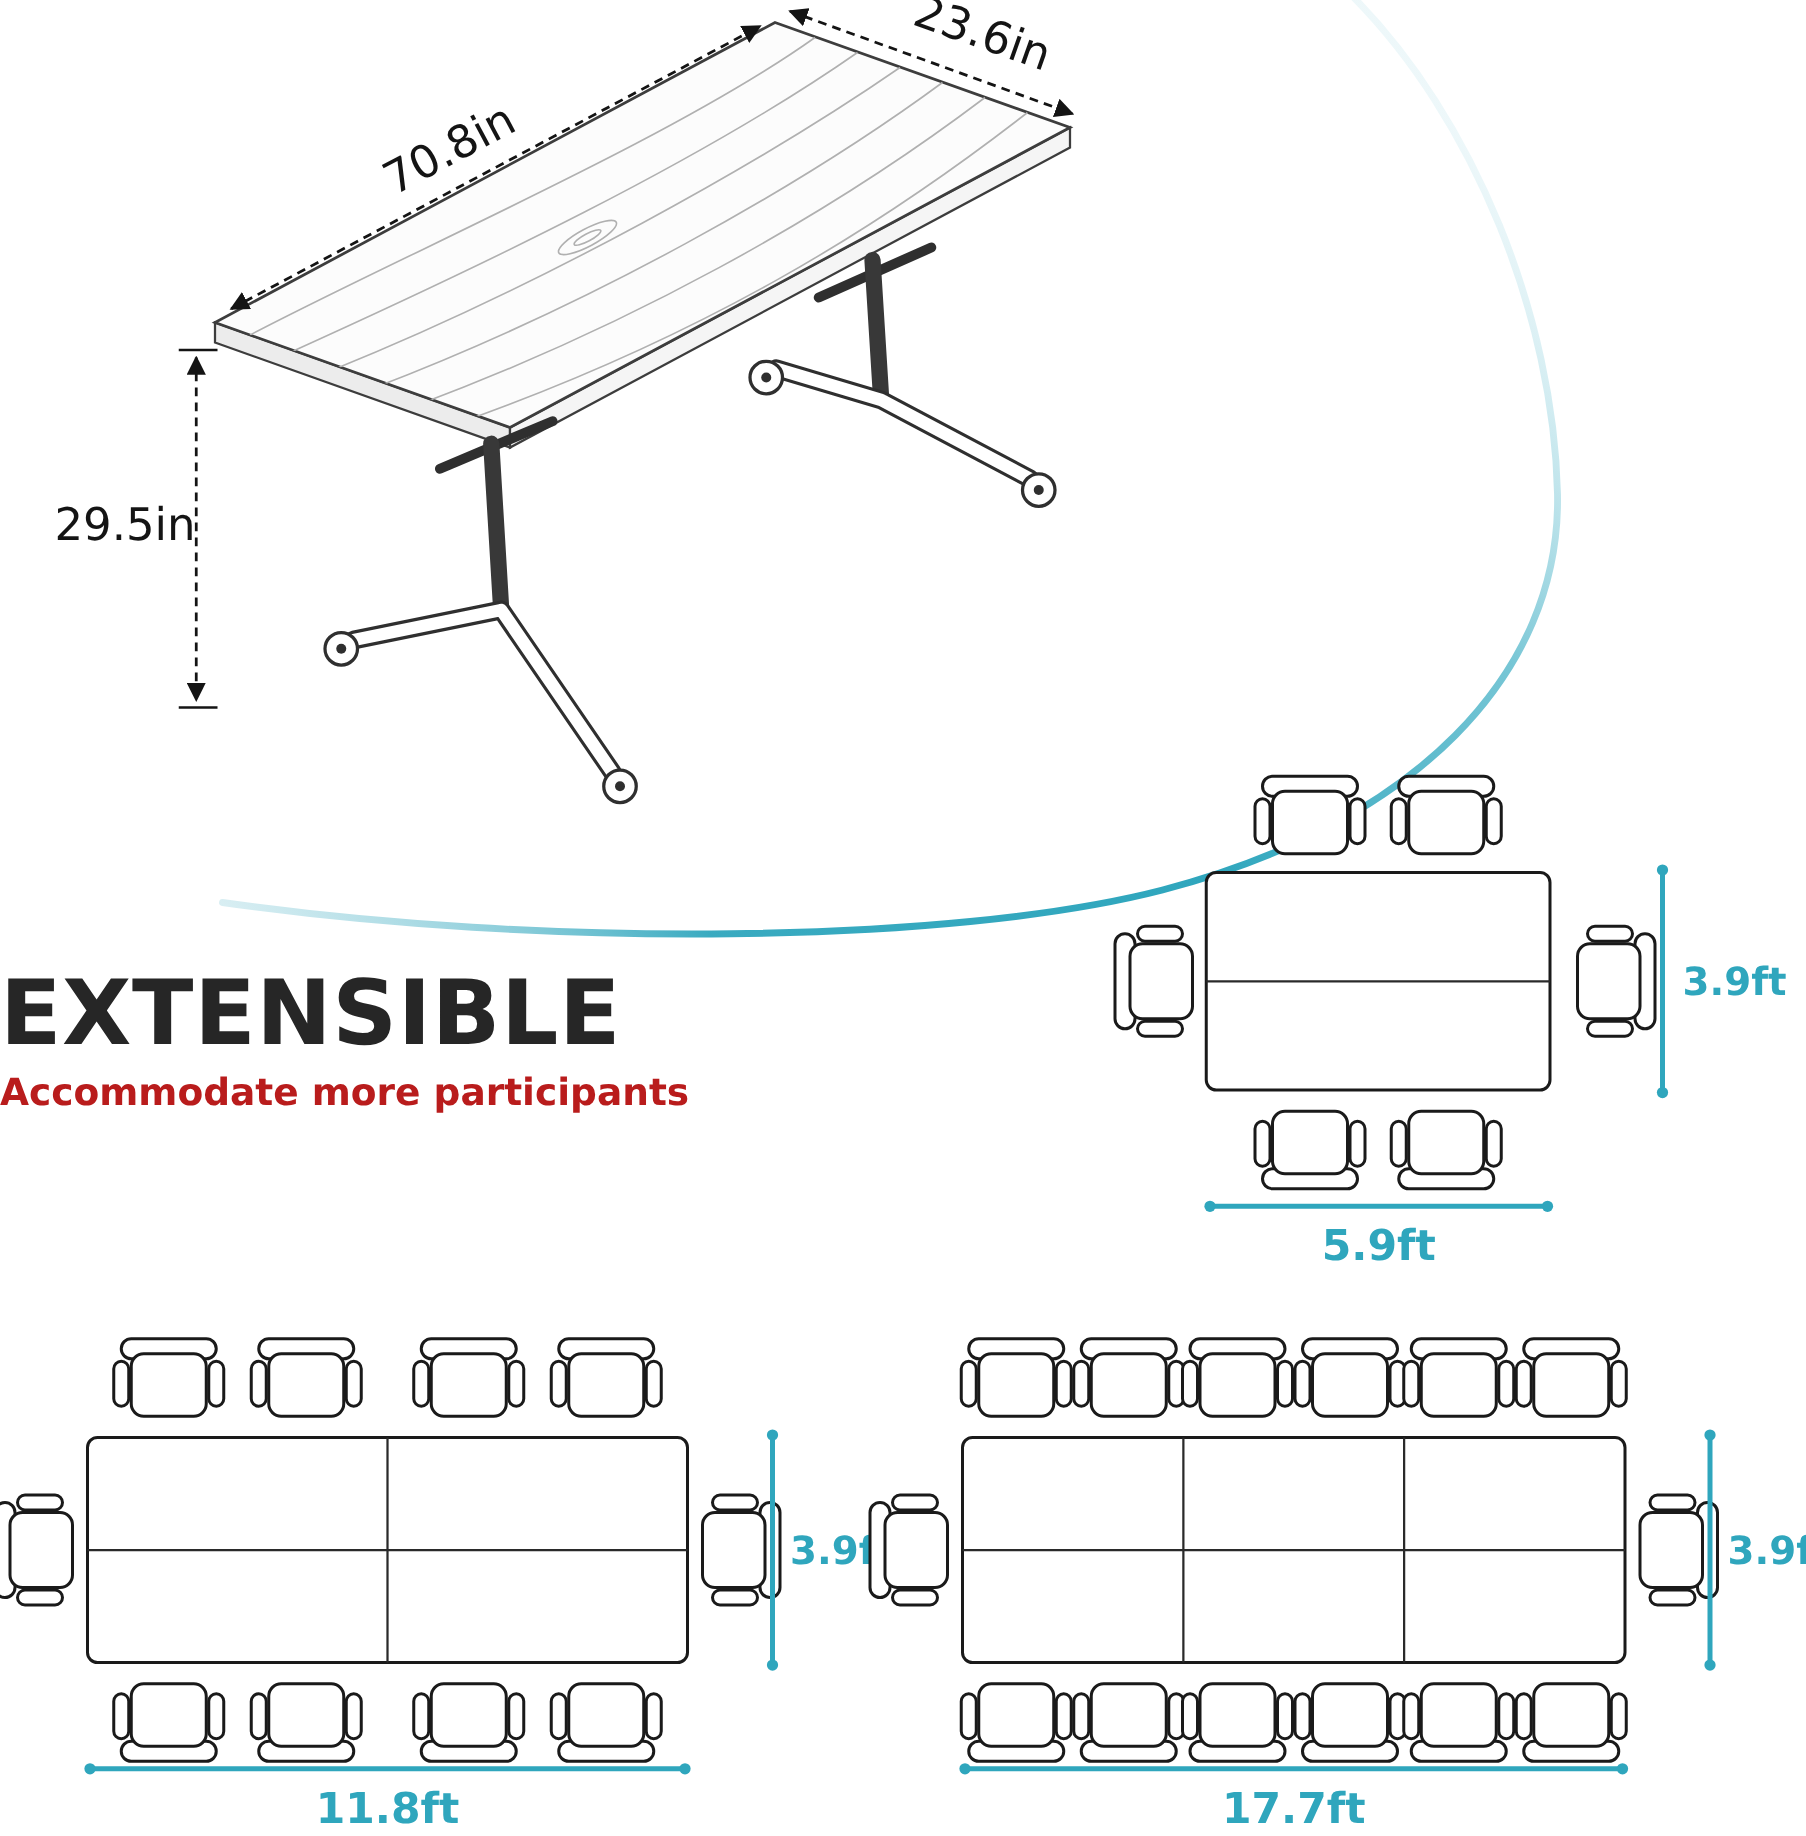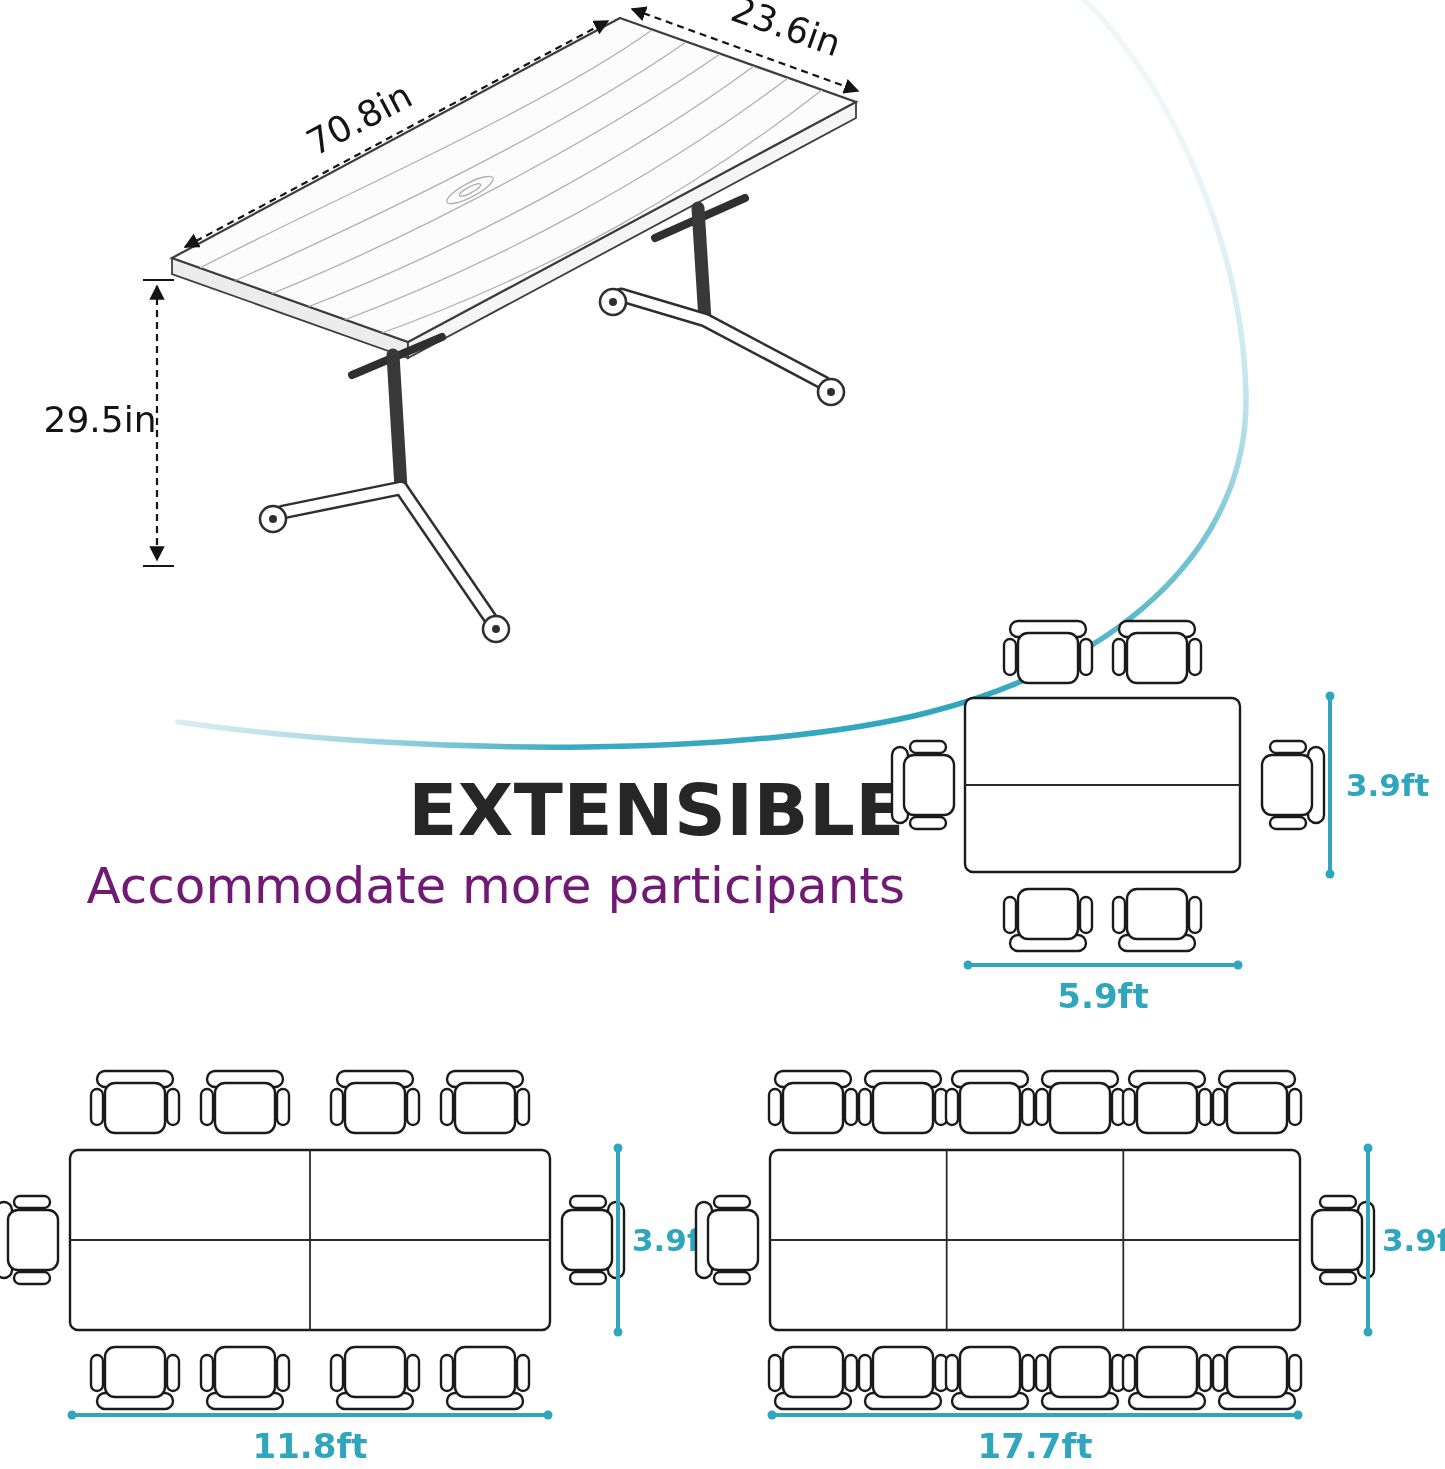--- a/index.html
+++ b/index.html
@@ -19,23 +19,23 @@
   .illus .tick{stroke:#141414;stroke-width:2}
   .illus text{fill:#141414;font-size:36px;font-weight:normal}
   .illus .col{stroke:#383838;stroke-width:13;stroke-linecap:round}
   .illus .tubeOuter{fill:none;stroke:#2f2f2f;stroke-width:15;stroke-linecap:round;stroke-linejoin:round}
   .illus .tubeInner{fill:none;stroke:#ffffff;stroke-width:10;stroke-linecap:round;stroke-linejoin:round}
   .illus .wheel{fill:#fff;stroke:#2f2f2f;stroke-width:2.6}
   .illus .hub{fill:#2f2f2f}
   .illus .bracket{stroke:#2f2f2f;stroke-width:8;stroke-linecap:round}
 
   
-  .headline{left:0;top:770px;width:905px;text-align:right;color:#262626}
+  .headline{left:0;top:770px;width:905px;text-align:left;color:#262626}
   .headline .big{font-weight:bold;font-size:72px;line-height:1.13;letter-spacing:.5px}
-  .headline .sub{font-weight:normal;font-size:50px;color:#701a75;margin-top:6px}
+  .headline .sub{font-weight:bold;font-size:30px;color:#b91c1c;margin-top:6px}
 
   
   .diagram .chair{fill:#ffffff;stroke:#1a1a1a;stroke-width:2.4}
   .diagram .tbl{fill:#ffffff;stroke:#1a1a1a;stroke-width:2.4}
   .diagram .inner{stroke:#2a2a2a;stroke-width:1.8}
   .diagram .dim{stroke:#2fa6bd;stroke-width:4;stroke-linecap:round}
   .diagram .dot{fill:#2fa6bd}
   .diagram text{fill:#2fa6bd;font-weight:bold}
   .diagram .d-side{font-size:31px}
   .diagram .d-bottom{font-size:34px;text-anchor:middle}

